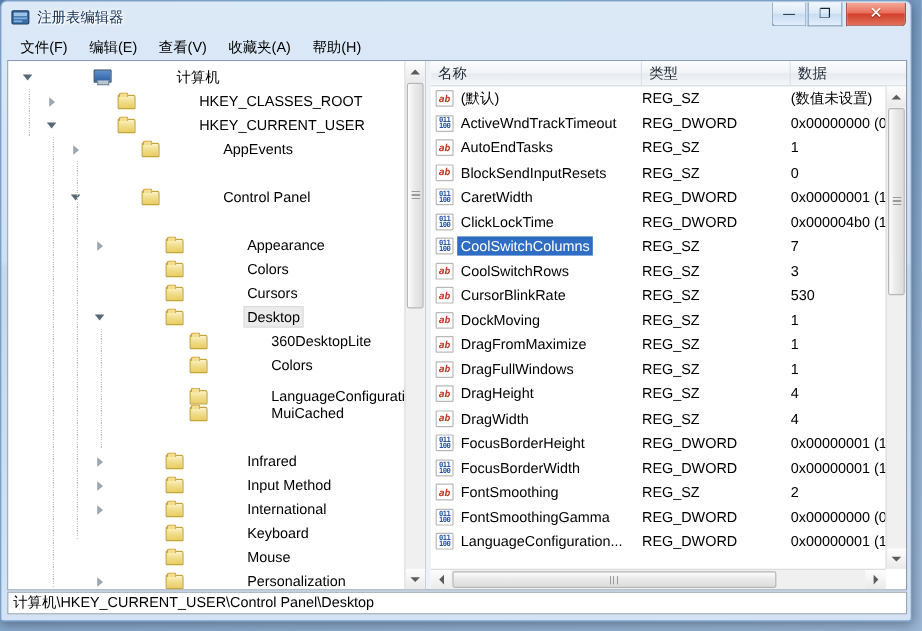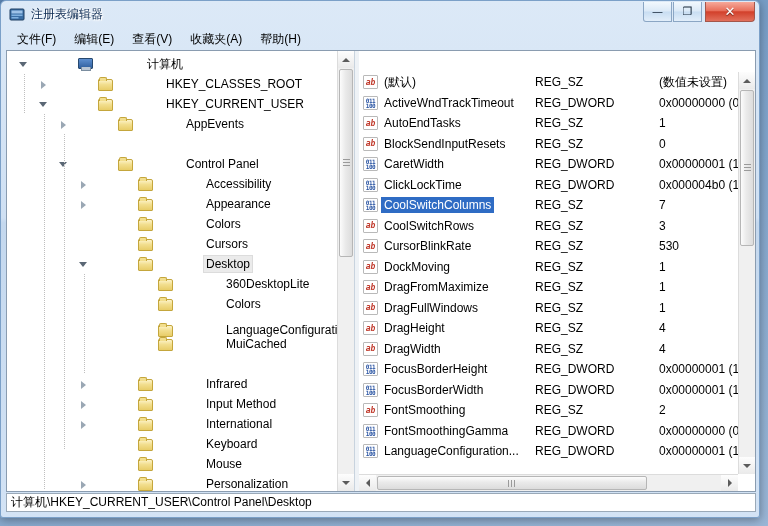--- a/index.html
+++ b/index.html
@@ -276,25 +276,20 @@
             <div class="tnode" style="left: 50px; top: 63px;">
               <span class="arrow collapsed"></span>
               <span class="folder"></span>
               <span class="tlabel">AppEvents</span>
             </div>
             <div class="tnode" style="left: 50px; top: 103px; text-align: right;">
               <span class="arrow expanded"></span>
               <span class="folder"></span>
               <span class="tlabel">Control Panel</span>
             </div>
-            <div class="tnode" style="left: 70px; top: 123px;">
-              <span class="arrow collapsed"></span>
-              <span class="folder"></span>
-              <span class="tlabel">Accessibility</span>
-            </div>
             <div class="tnode" style="left: 70px; top: 143px;">
               <span class="arrow collapsed"></span>
               <span class="folder"></span>
               <span class="tlabel">Appearance</span>
             </div>
             <div class="tnode" style="left: 70px; top: 163px;">
               <span class="arrow"></span>
               <span class="folder"></span>
               <span class="tlabel">Colors</span>
             </div>
@@ -372,20 +367,31 @@
           </div>
           <div class="sb-arrow down">
               <span class="tri"></span>
             </div>
         </div>
       </div>
 
       <div id="splitter"></div>
 
       <div id="list-pane">
+        <div id="list-header">
+            <div class="hcell" style="left: 0px; width: 176px;">
+              <span>名称</span>
+            </div>
+            <div class="hcell" style="left: 176px; width: 124px;">
+              <span>类型</span>
+            </div>
+            <div class="hcell" style="left: 300px; width: 99px;">
+              <span>数据</span>
+            </div>
+          </div>
         <div id="list-body">
             <div class="lrow" style="top: 0px;">
               <span class="vicon sz">ab</span>
               <span class="vname">(默认)</span>
               <span class="vtype">REG_SZ</span>
               <span class="vdata">(数值未设置)</span>
             </div>
             <div class="lrow" style="top: 20.5px;">
               <span class="vicon dword">
                 <span style="display:block;text-align:center">011<br>100</span>

